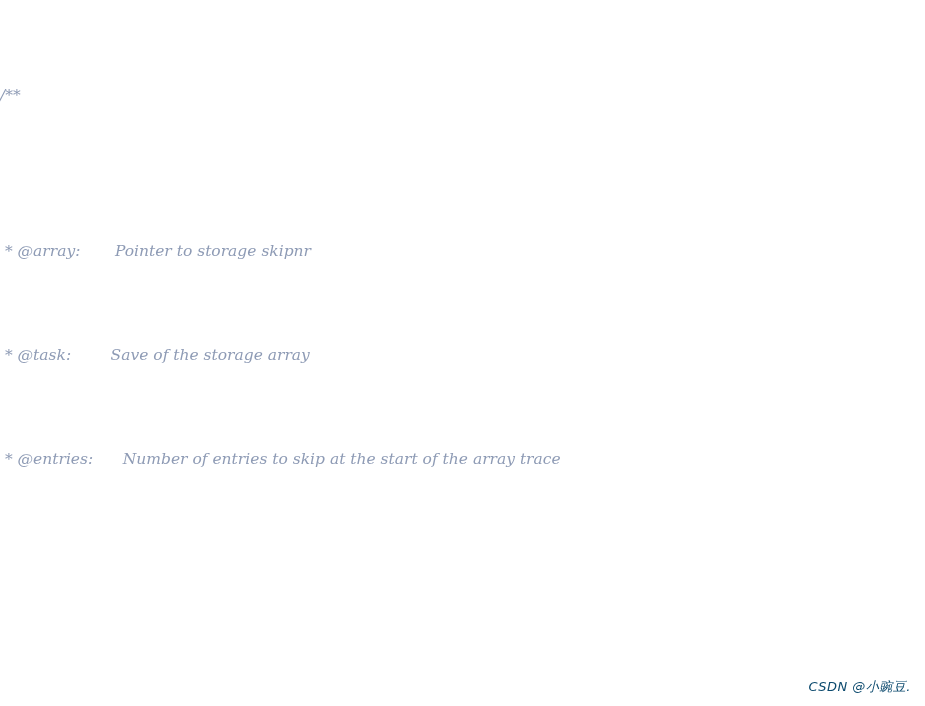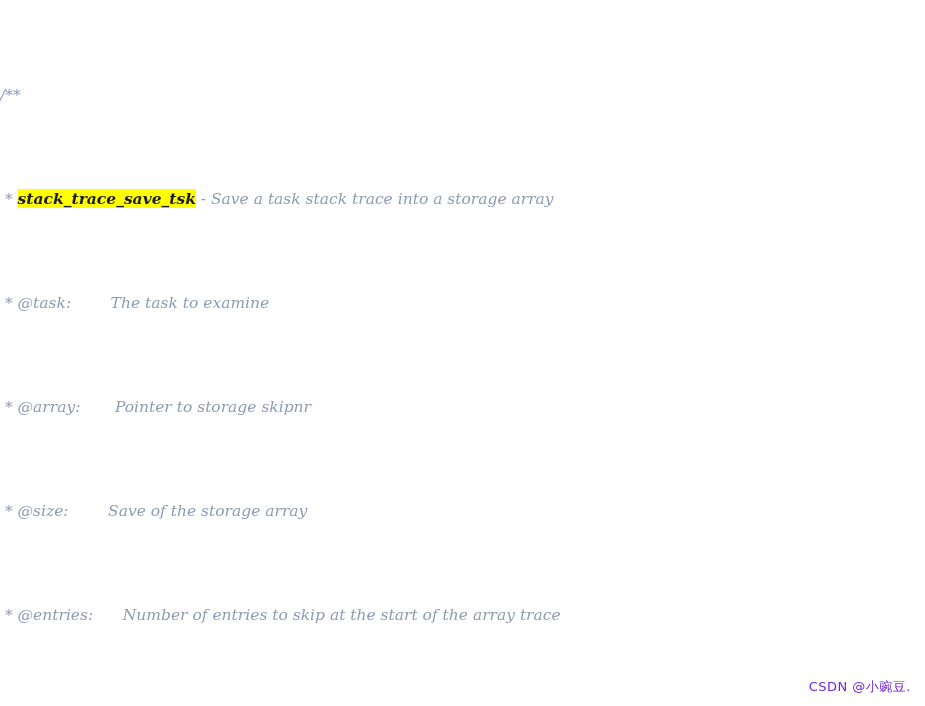--- a/index.html
+++ b/index.html
@@ -38,39 +38,38 @@
   .cmt      { color: #8e9bb5; font-style: italic; font-family: "DejaVu Serif","Liberation Serif",serif; }
   .cmt-b    { color: #1a1a1a; font-style: italic; font-weight: bold; }
   .hl-yellow{ background: #ffff00; }
 
   #watermark {
     position: absolute;
     right: 14px;
     bottom: 10px;
     font-family: "DejaVu Sans", "Liberation Sans", sans-serif;
     font-size: 13px;
-    color: #6d28d9;
+    color: #0c4a6e;
     letter-spacing: 0.5px;
     user-select: none;
+    font-style: italic;
   }
 </style>
 </head>
 <body>
 
 <div id="code">
 
   <span class="ln"><span class="cmt">/**</span></span>
 
-  <span class="ln"><span class="cmt"> * </span><span class="cmt cmt-b hl-yellow">stack_trace_save_tsk</span><span class="cmt"> - Save a task stack trace into a storage array</span></span>
 
-  <span class="ln"><span class="cmt"> * </span><span class="cmt">@task:</span><span class="cmt">        </span><span class="cmt">The task to examine</span></span>
 
   <span class="ln"><span class="cmt"> * </span><span class="cmt">@array:</span><span class="cmt">       </span><span class="cmt">Pointer to storage skipnr</span></span>
 
-  <span class="ln"><span class="cmt"> * </span><span class="cmt">@size:</span><span class="cmt">        </span><span class="cmt">Save of the storage array</span></span>
+  <span class="ln"><span class="cmt"> * </span><span class="cmt">@task:</span><span class="cmt">        </span><span class="cmt">Save of the storage array</span></span>
 
   <span class="ln"><span class="cmt"> * </span><span class="cmt">@entries:</span><span class="cmt">      </span><span class="cmt">Number of entries to skip at the start of the array trace</span></span>
 
   
 
   
 
   
 
   

